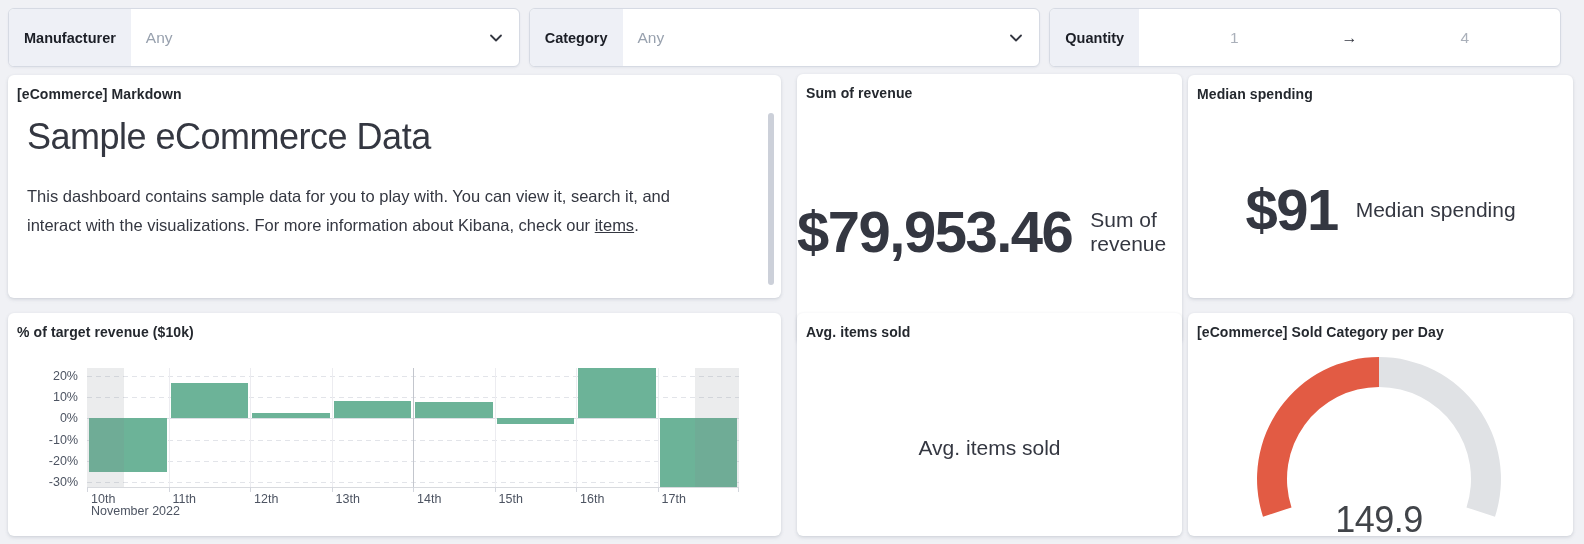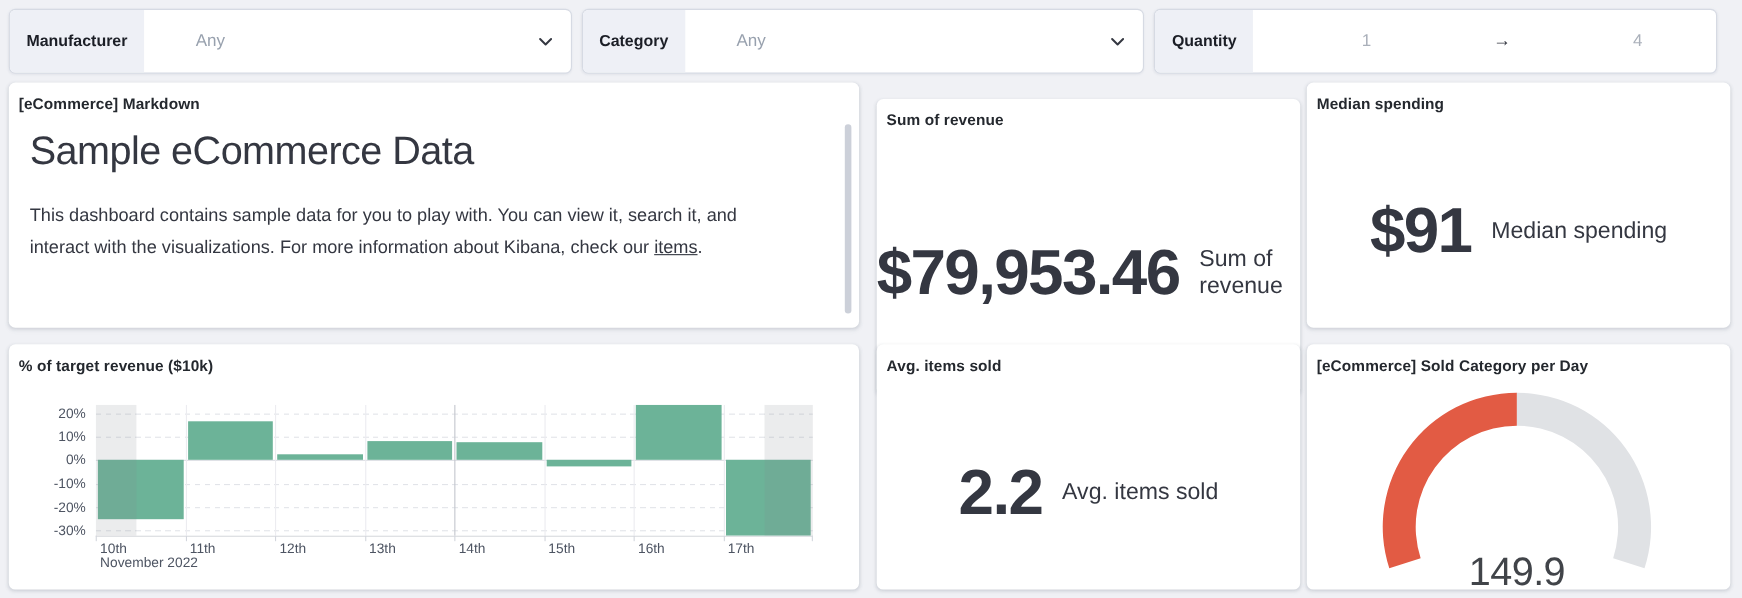--- a/index.html
+++ b/index.html
@@ -14,21 +14,20 @@
   
   .filters {
     position:absolute; left:8px; top:8px; width:1553px;
     display:flex; gap:9px;
   }
   .control {
     flex:1; height:59px; background:#fff;
     border:1px solid #d6dae3; border-radius:6px;
     display:flex; align-items:center; overflow:hidden;
     box-shadow:0 1px 2px rgba(140,150,170,0.12);
-    gap:32px;
   }
   .control-label {
     align-self:stretch; display:flex; align-items:center;
     background:#eef0f6; padding:0 15px;
     font-size:14.5px; font-weight:700; color:#1b1e26;
     white-space:nowrap;
   }
   .control-value {
     flex:1; padding-left:15px; font-size:15.5px; color:#98a1ae;
   }
@@ -42,21 +41,21 @@
   .panel {
     position:absolute; background:#fff; border-radius:6px;
     box-shadow:0 1px 3px rgba(100,110,130,0.18), 0 2px 4px rgba(100,110,130,0.08);
   }
   .panel-title {
     padding:11px 10px 0 9px;
     font-size:14px; font-weight:700; color:#24282e; letter-spacing:0.1px;
   }
   
   #panel-markdown   { left:8px;    top:75px;  width:773px; height:223px; }
-  #panel-revenue    { left:797px;  top:90px;  width:385px; height:269px; }
+  #panel-revenue    { left:797px;  top:74px;  width:385px; height:269px; }
   #panel-median     { left:1188px; top:75px;  width:385px; height:223px; }
   #panel-target     { left:8px;    top:313px; width:773px; height:223px; }
   #panel-avg        { left:797px;  top:313px; width:385px; height:223px; }
   #panel-gauge      { left:1188px; top:313px; width:385px; height:223px; }
 
   
   .md-body { padding:14px 36px 0 19px; }
   .md-h1 { font-size:36px; font-weight:400; color:#343741; letter-spacing:-0.5px; }
   .md-p  { margin-top:24px; font-size:16.5px; line-height:28.5px; color:#343741; max-width:680px; }
   .md-link { color:#343741; text-decoration:underline; cursor:pointer; }
@@ -218,21 +217,20 @@
       <div class="xtick" style="left: 411.5px;">15th</div>
       <div class="xtick" style="left: 493px;">16th</div>
       <div class="xtick" style="left: 574.5px;">17th</div>
       <div class="xtick2" style="left: 4px;">November 2022</div>
     </div>
 </div>
 
 <div class="panel" id="panel-avg">
   <div class="panel-title">Avg. items sold</div>
   <div class="metric-wrap">
-    <div class="metric-value">2.2</div>
     <div class="metric-label">Avg. items sold</div>
   </div>
 </div>
 
 <div class="panel" id="panel-gauge">
   <div class="panel-title">[eCommerce] Sold Category per Day</div>
   <div class="gauge-wrap">
     <svg width="385" height="192" viewBox="0 0 385 192">
       <path d="M 75,172.7 A 122,122 0 0 1 191,13 L 191,43 A 92,92 0 0 0 103.5,163.4 Z" fill="#E25B44"></path>
       <path d="M 191,13 A 122,122 0 0 1 307,172.7 L 278.5,163.4 A 92,92 0 0 0 191,43 Z" fill="#E0E2E5"></path>

